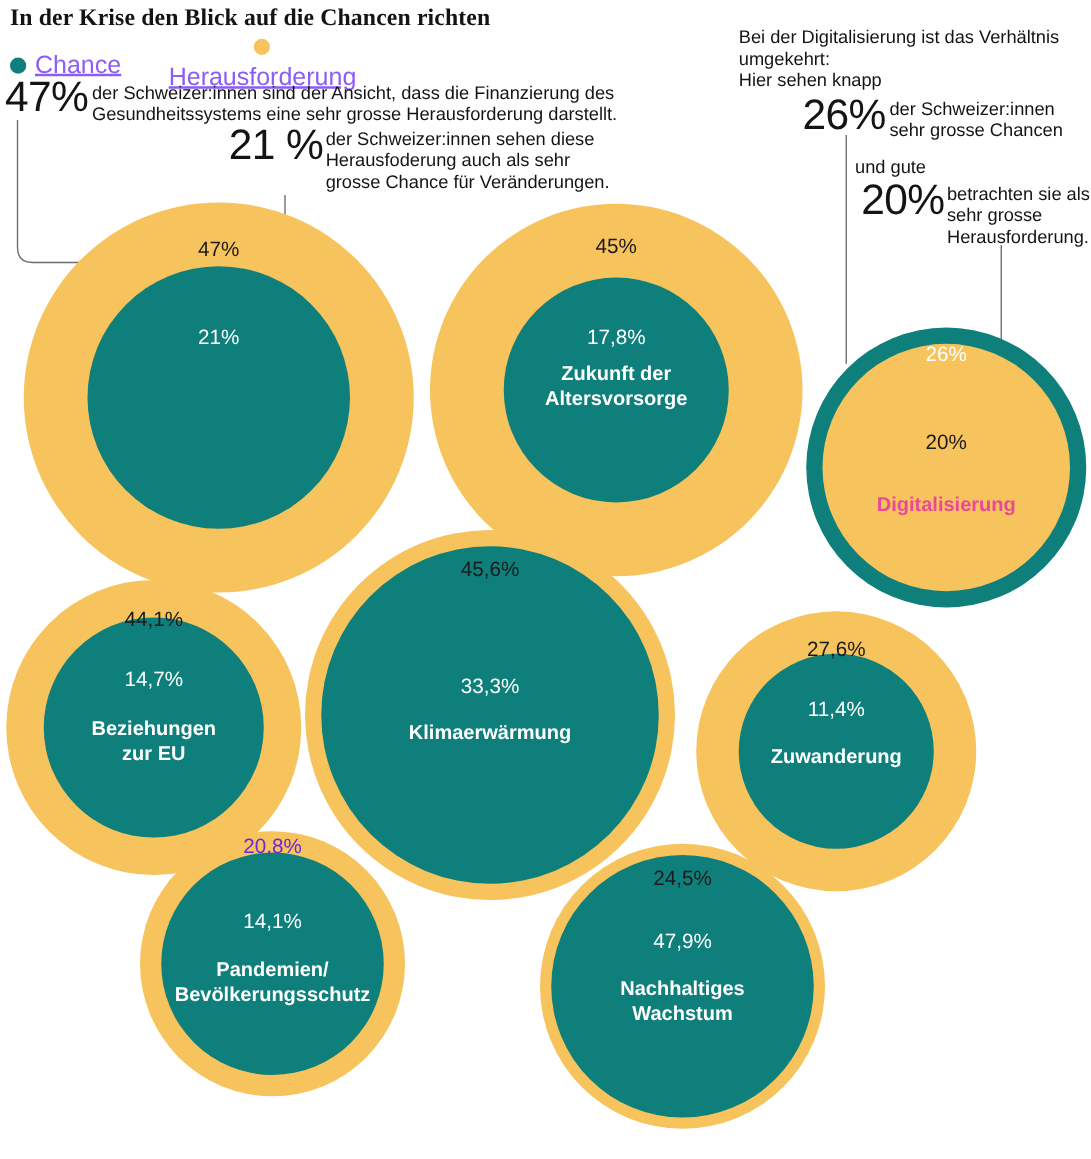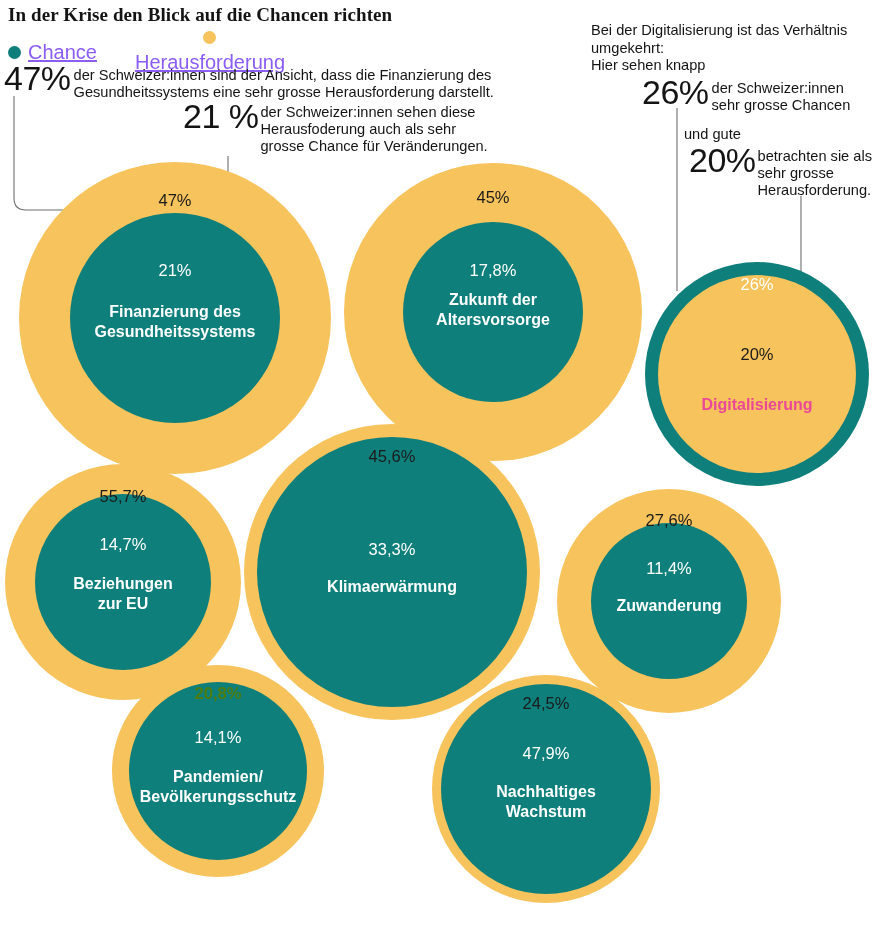--- a/index.html
+++ b/index.html
@@ -187,24 +187,20 @@
       <div class="anno-text" style="padding-left:2px; padding-top:4px; width:118px;">betrachten sie als sehr grosse Herausforderung.</div>
     </div>
   </div>
 
   <div id="bubbles">
       <div class="bubble" style="left: 19px; top: 162px; width: 312px; height: 312px;">
         <div class="ring" style="width: 312px; height: 312px; background: rgb(247, 195, 92);"></div>
         <div class="core" style="width: 210px; height: 210px; background: rgb(14, 127, 123);"></div>
         <div class="bubble-text outer-pct" style="top: 28px; color: rgb(27, 27, 27);">47%</div>
         <div class="bubble-text inner-pct" style="top: 98px;">21%</div>
-        <div class="bubble-text inner-label" style="top: 140px;">
-          <div>Finanzierung des</div>
-          <div>Gesundheitssystems</div>
-        </div>
       </div>
       <div class="bubble" style="left: 344px; top: 163px; width: 298px; height: 298px;">
         <div class="ring" style="width: 298px; height: 298px; background: rgb(247, 195, 92);"></div>
         <div class="core" style="width: 180px; height: 180px; background: rgb(14, 127, 123);"></div>
         <div class="bubble-text outer-pct" style="top: 24px; color: rgb(27, 27, 27);">45%</div>
         <div class="bubble-text inner-pct" style="top: 97px;">17,8%</div>
         <div class="bubble-text inner-label" style="top: 127px;">
           <div>Zukunft der</div>
           <div>Altersvorsorge</div>
         </div>
@@ -214,21 +210,21 @@
         <div class="core" style="width: 198px; height: 198px; background: rgb(247, 195, 92);"></div>
         <div class="bubble-text outer-pct" style="top: 12px; color: rgb(255, 255, 255);">26%</div>
         <div class="bubble-text inner-pct dark" style="top: 82px;">20%</div>
         <div class="bubble-text inner-label dark" style="top: 115px;">
           <div>Digitalisierung</div>
         </div>
       </div>
       <div class="bubble" style="left: 5px; top: 464px; width: 236px; height: 236px;">
         <div class="ring" style="width: 236px; height: 236px; background: rgb(247, 195, 92);"></div>
         <div class="core" style="width: 176px; height: 176px; background: rgb(14, 127, 123);"></div>
-        <div class="bubble-text outer-pct" style="top: 22px; color: rgb(27, 27, 27);">55,7%</div>
+        <div class="bubble-text outer-pct" style="top: 22px; color: rgb(27, 27, 27);">44,1%</div>
         <div class="bubble-text inner-pct" style="top: 70px;">14,7%</div>
         <div class="bubble-text inner-label" style="top: 110px;">
           <div>Beziehungen</div>
           <div>zur EU</div>
         </div>
       </div>
       <div class="bubble" style="left: 244px; top: 424px; width: 296px; height: 296px;">
         <div class="ring" style="width: 296px; height: 296px; background: rgb(247, 195, 92);"></div>
         <div class="core" style="width: 270px; height: 270px; background: rgb(14, 127, 123);"></div>
         <div class="bubble-text outer-pct" style="top: 22px; color: rgb(27, 27, 27);">45,6%</div>
@@ -242,21 +238,21 @@
         <div class="core" style="width: 156px; height: 156px; background: rgb(14, 127, 123);"></div>
         <div class="bubble-text outer-pct" style="top: 21px; color: rgb(27, 27, 27);">27,6%</div>
         <div class="bubble-text inner-pct" style="top: 69px;">11,4%</div>
         <div class="bubble-text inner-label" style="top: 107px;">
           <div>Zuwanderung</div>
         </div>
       </div>
       <div class="bubble" style="left: 112px; top: 665px; width: 212px; height: 212px;">
         <div class="ring" style="width: 212px; height: 212px; background: rgb(247, 195, 92);"></div>
         <div class="core" style="width: 178px; height: 178px; background: rgb(14, 127, 123);"></div>
-        <div class="bubble-text outer-pct" style="top: 18px; color: #4d7c0f; font-weight: bold;">20,8%</div>
+        <div class="bubble-text outer-pct" style="top: 2px; color: #6d28d9;">20,8%</div>
         <div class="bubble-text inner-pct" style="top: 62px;">14,1%</div>
         <div class="bubble-text inner-label" style="top: 102px;">
           <div>Pandemien/</div>
           <div>Bevölkerungsschutz</div>
         </div>
       </div>
       <div class="bubble" style="left: 432px; top: 675px; width: 228px; height: 228px;">
         <div class="ring" style="width: 228px; height: 228px; background: rgb(247, 195, 92);"></div>
         <div class="core" style="width: 210px; height: 210px; background: rgb(14, 127, 123);"></div>
         <div class="bubble-text outer-pct" style="top: 18px; color: rgb(27, 27, 27);">24,5%</div>

